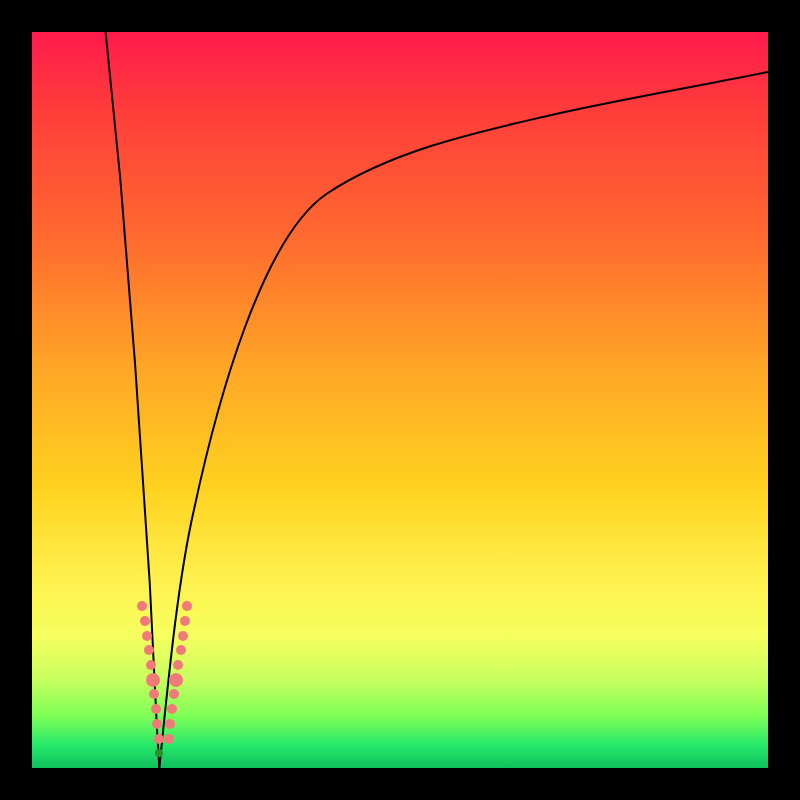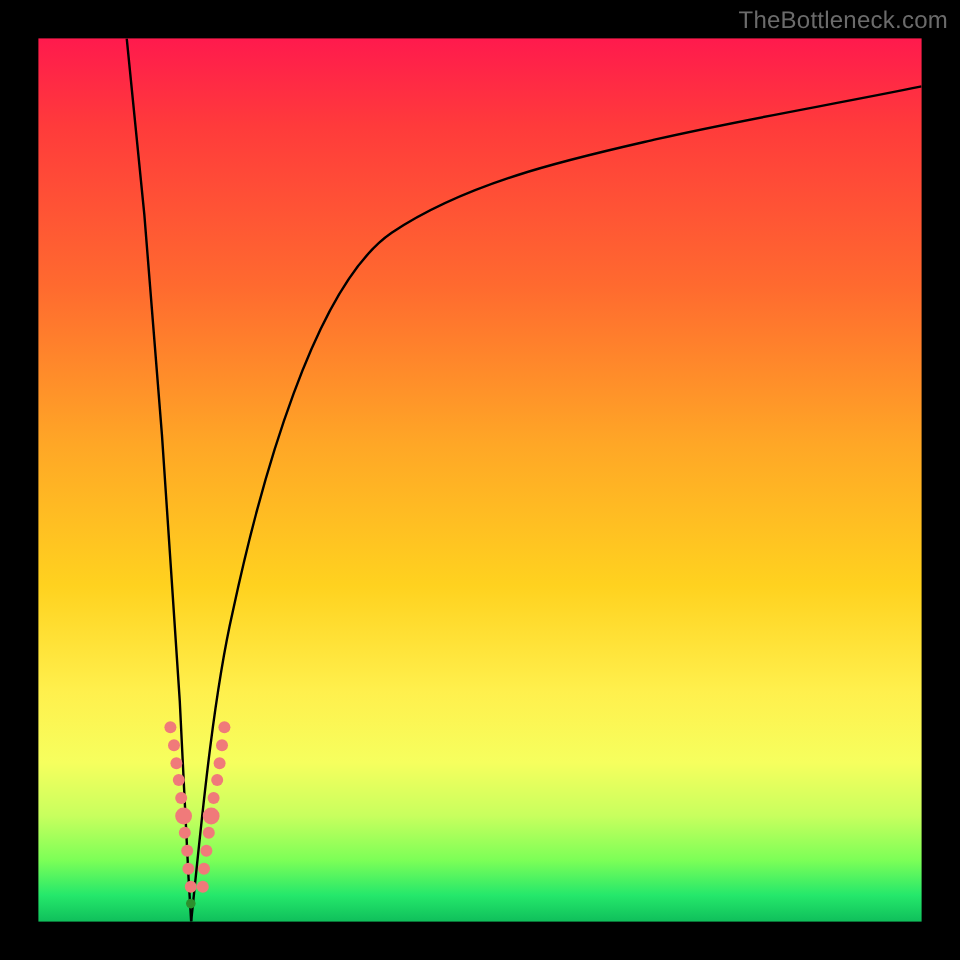--- a/index.html
+++ b/index.html
@@ -110,15 +110,14 @@
         <div class="dot samples" style="left: 146.464px; top: 632.96px;"></div>
         <div class="dot samples" style="left: 148.672px; top: 618.24px;"></div>
         <div class="dot samples" style="left: 150.88px; top: 603.52px;"></div>
         <div class="dot samples" style="left: 153.088px; top: 588.8px;"></div>
         <div class="dot samples" style="left: 155.296px; top: 574.08px;"></div>
         <div class="dot target" style="left: 127.328px; top: 721.28px;"></div>
       </div>
 
   </div>
 
-  <div class="watermark">TheBottleneck.com</div>
 
 </div>
 
 </body></html>

